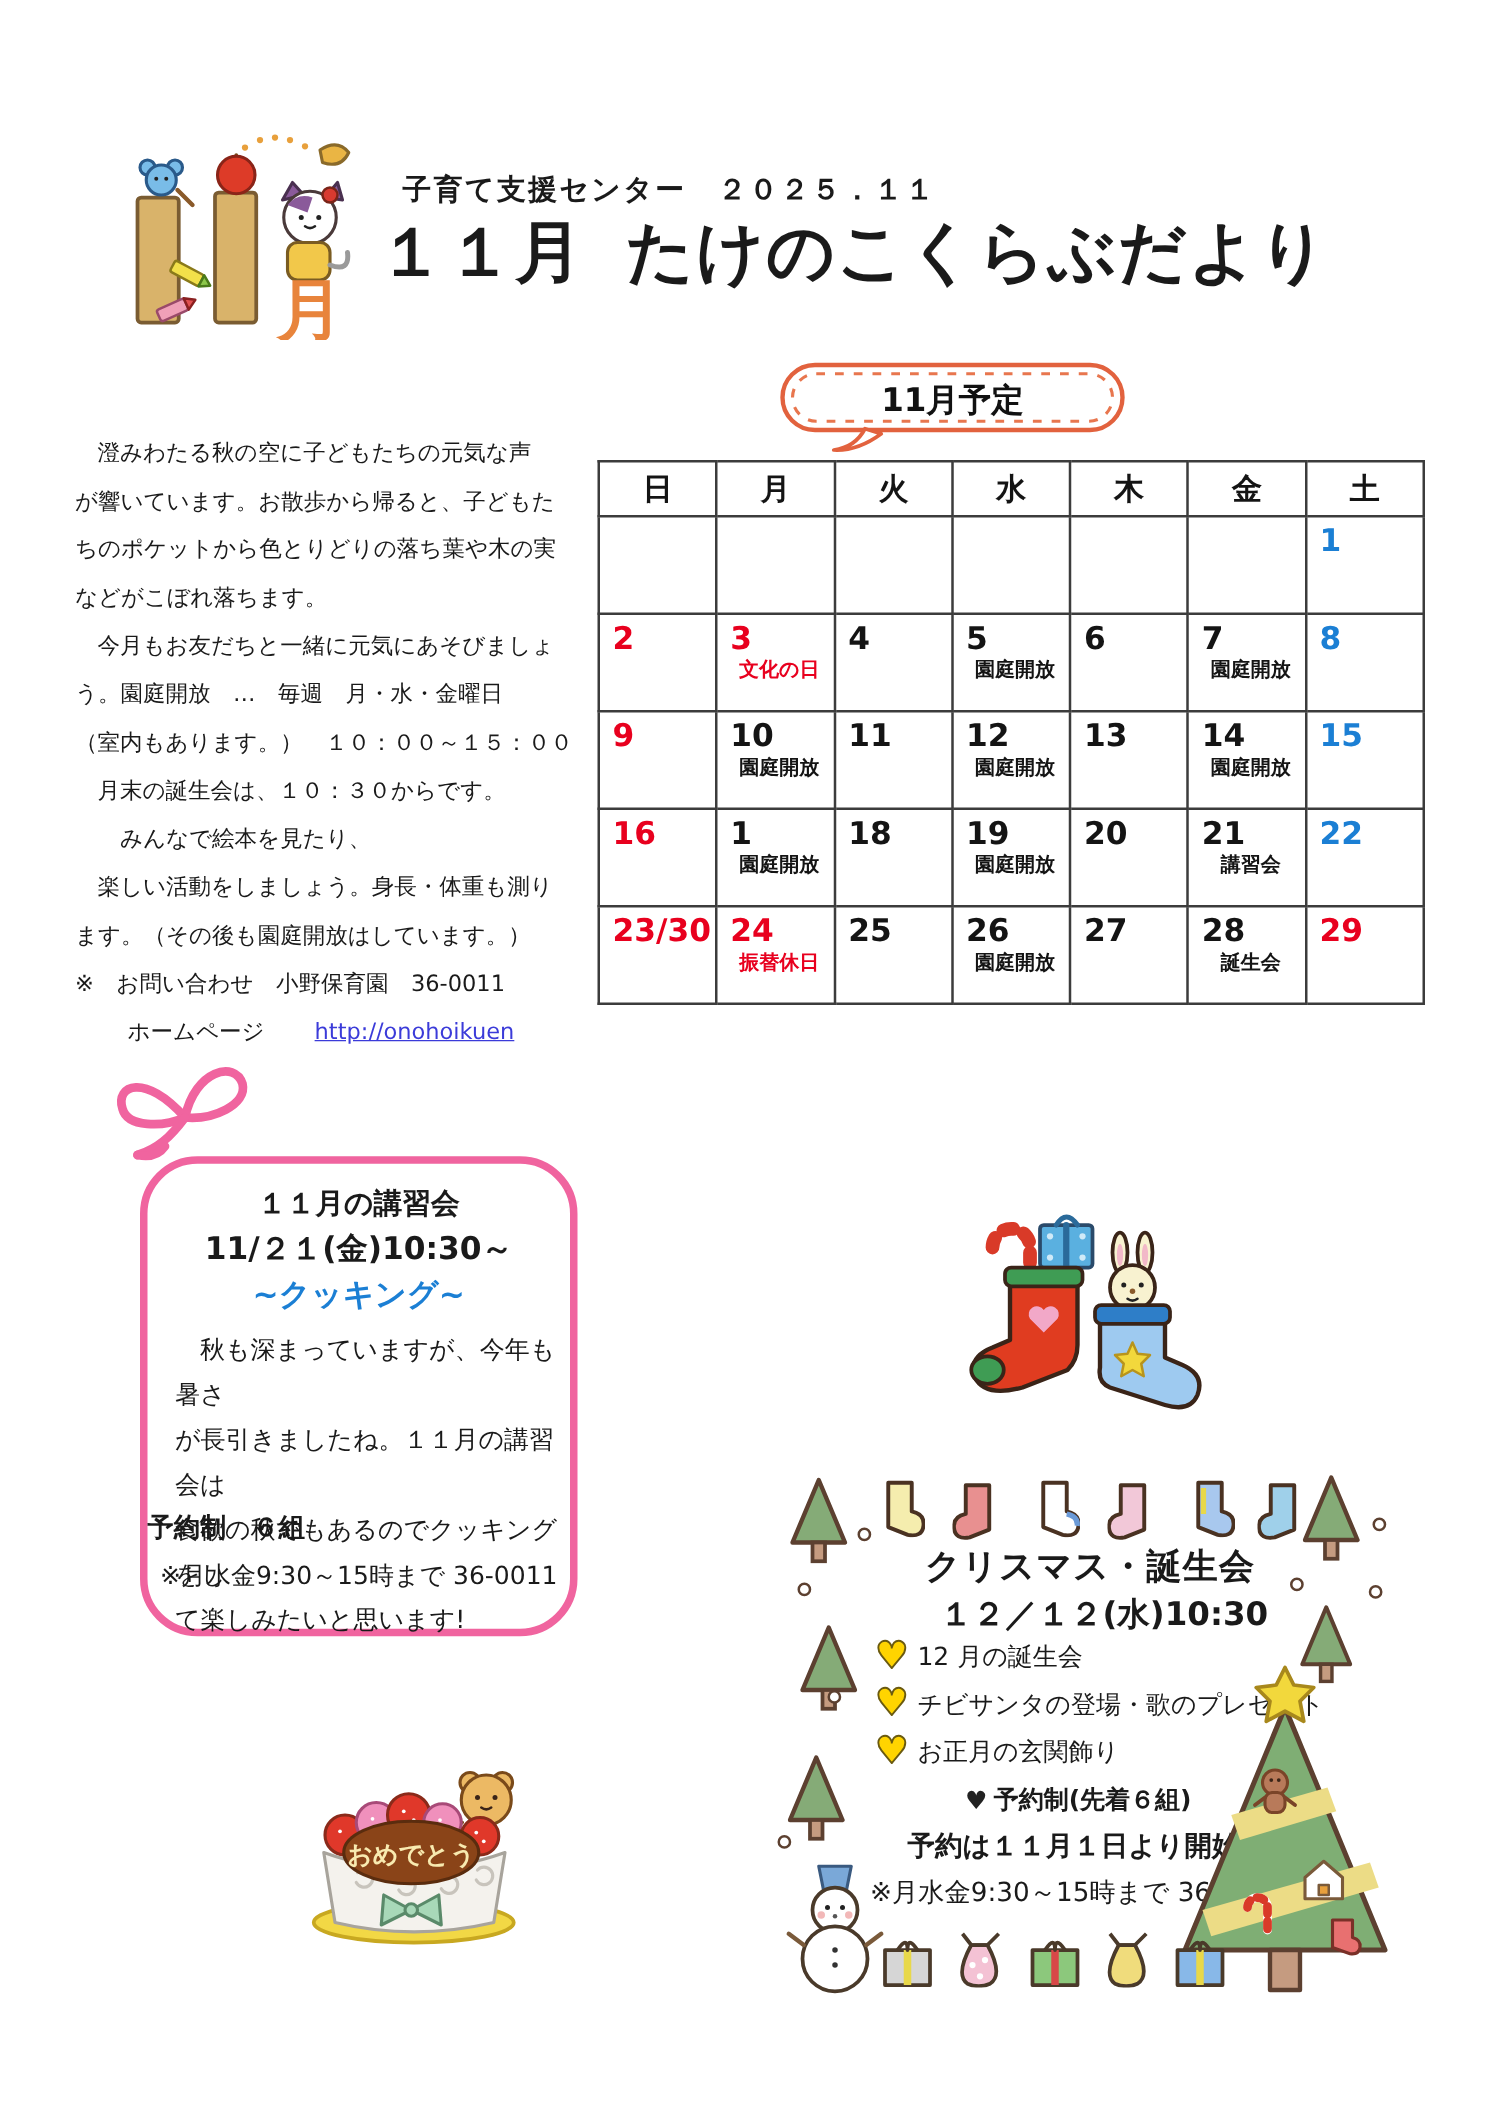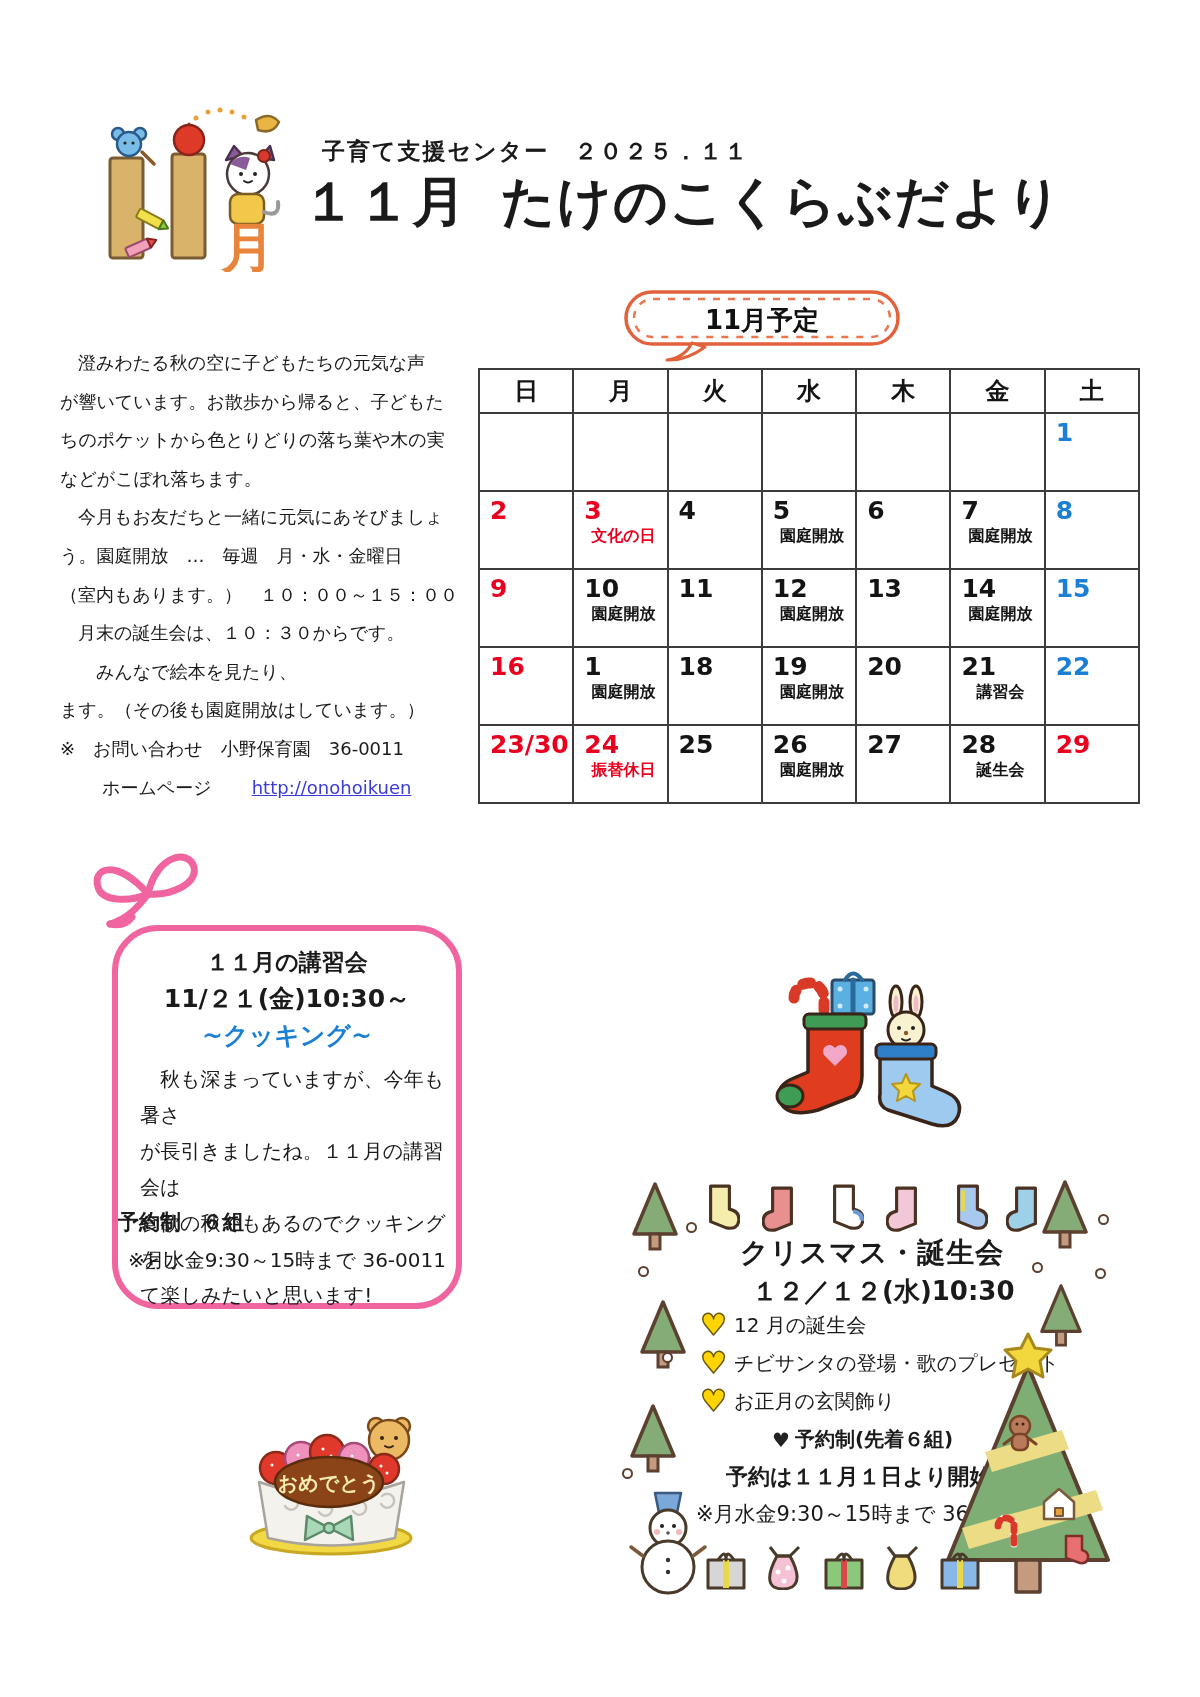--- a/index.html
+++ b/index.html
@@ -113,20 +113,21 @@
   <div class="abs intro">
     <div>　澄みわたる秋の空に子どもたちの元気な声</div>
     <div>が響いています。お散歩から帰ると、子どもた</div>
     <div>ちのポケットから色とりどりの落ち葉や木の実</div>
     <div>などがこぼれ落ちます。</div>
     <div>　今月もお友だちと一緒に元気にあそびましょ</div>
     <div>う。園庭開放　…　毎週　月・水・金曜日</div>
     <div>（室内もあります。）　１０：００～１５：００</div>
     <div>　月末の誕生会は、１０：３０からです。</div>
     <div>　　みんなで絵本を見たり、</div>
+    <div>　楽しい活動をしましょう。身長・体重も測り</div>
     <div>ます。（その後も園庭開放はしています。）</div>
     <div>※　お問い合わせ　小野保育園　36-0011</div>
     <div class="hp-line">
       <span>ホームページ</span>
       <a class="hp-link">http://onohoikuen</a>
     </div>
   </div>
 
   <div class="abs bubble-wrap">
     <svg width="280" height="92" viewBox="0 0 280 92">

